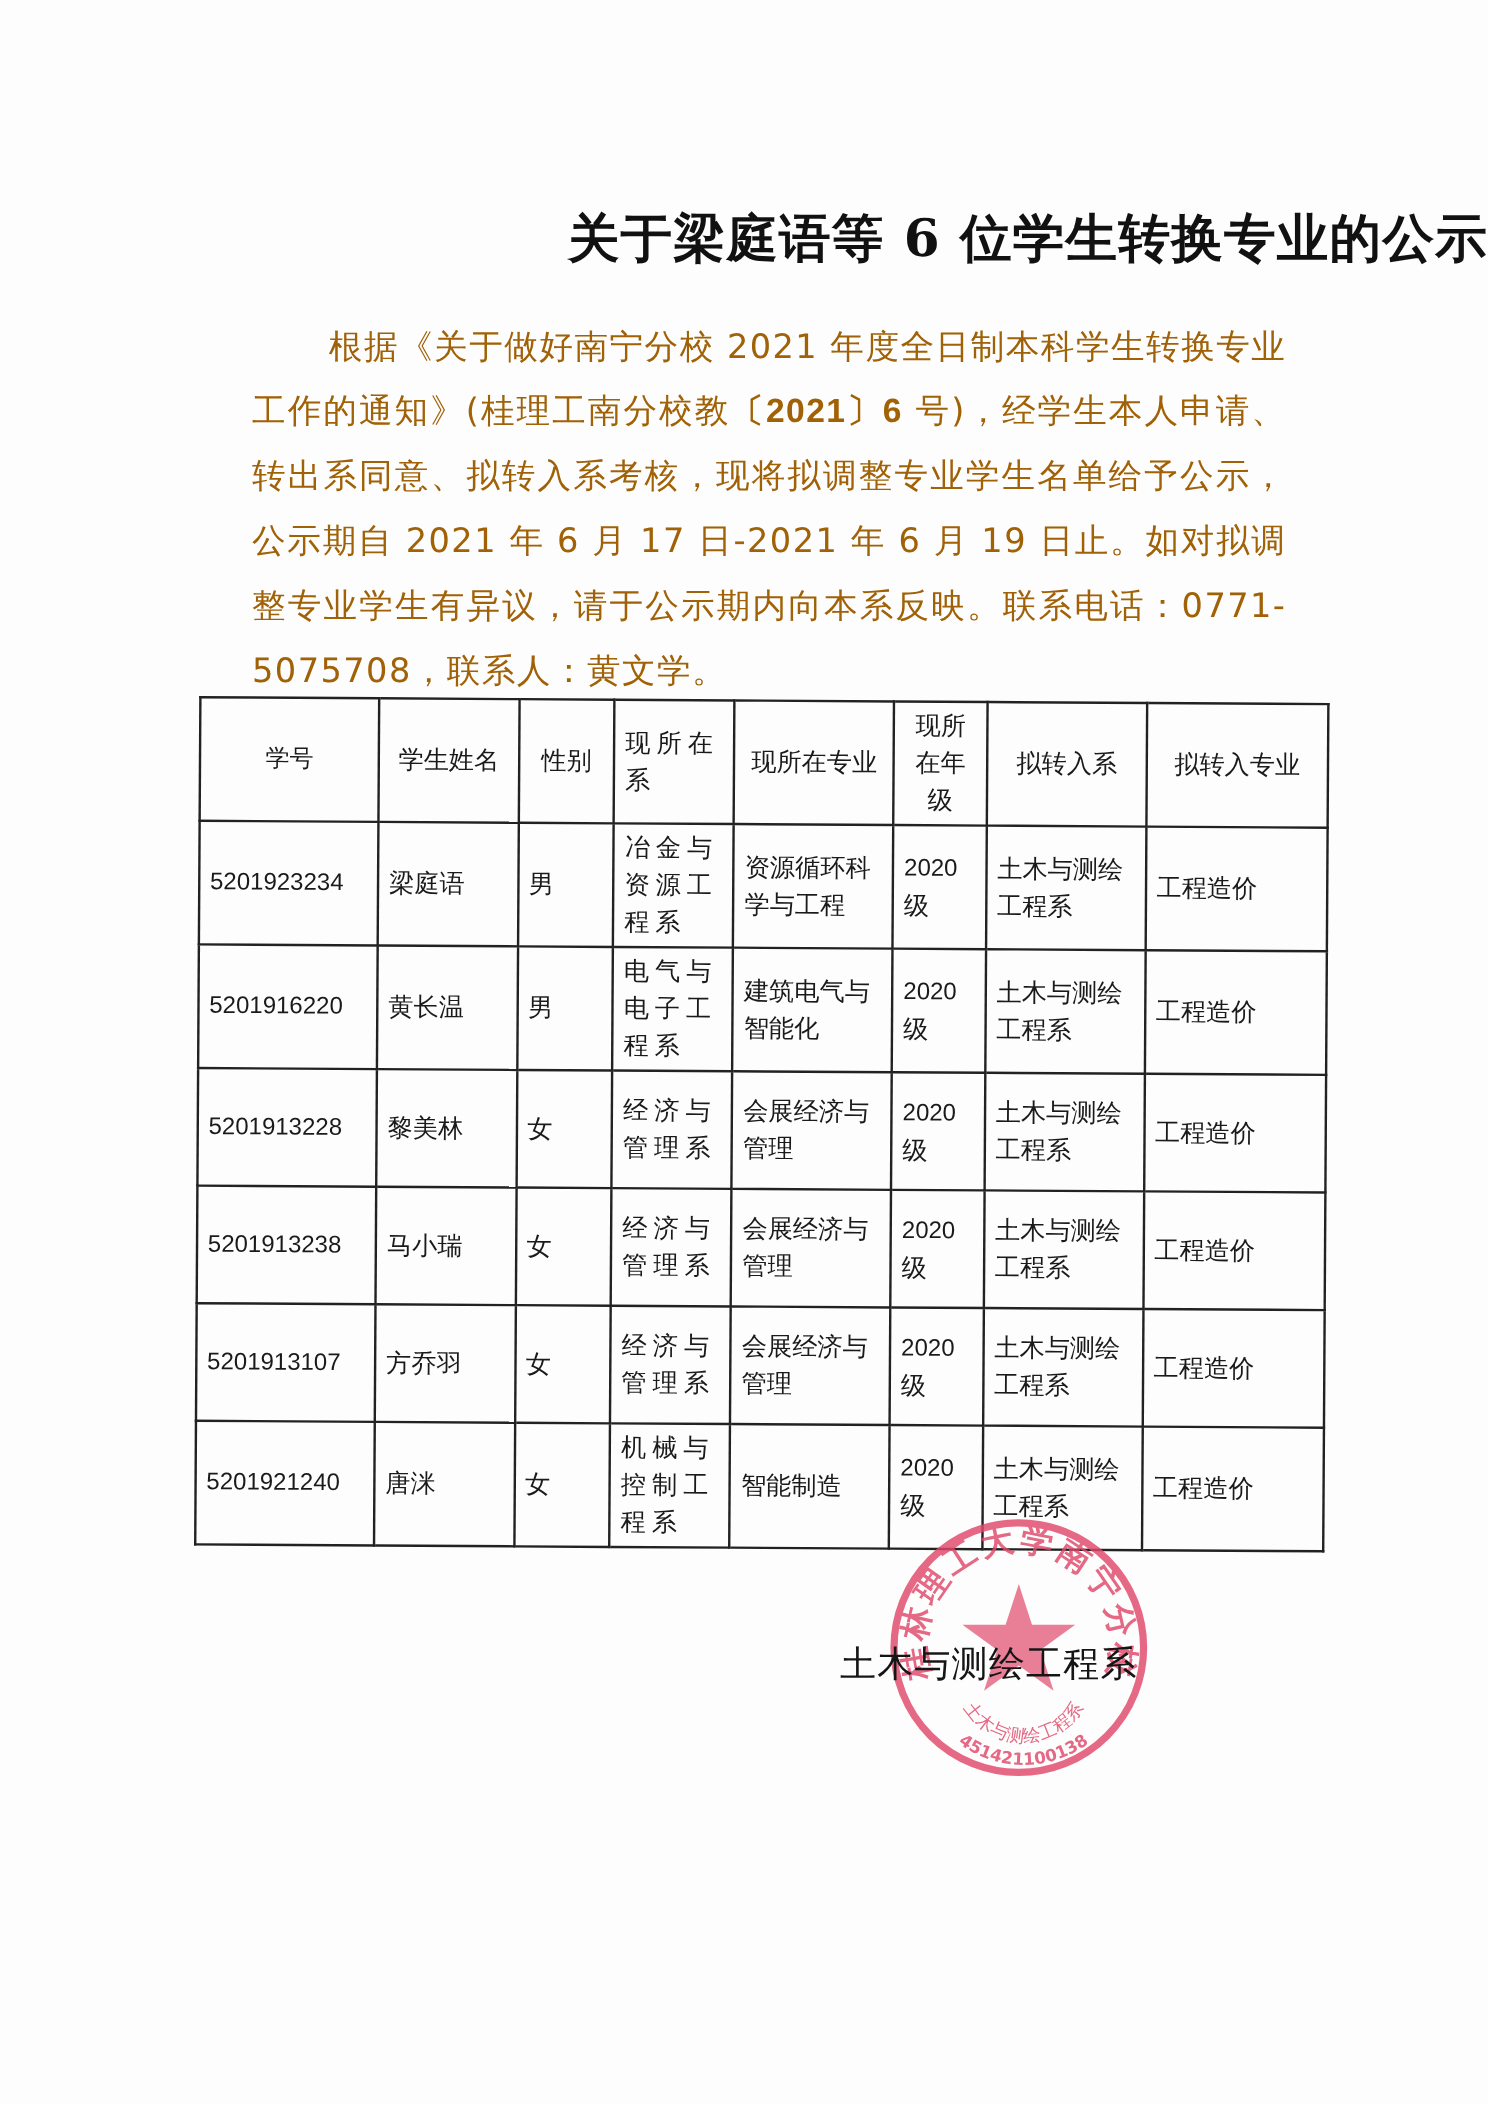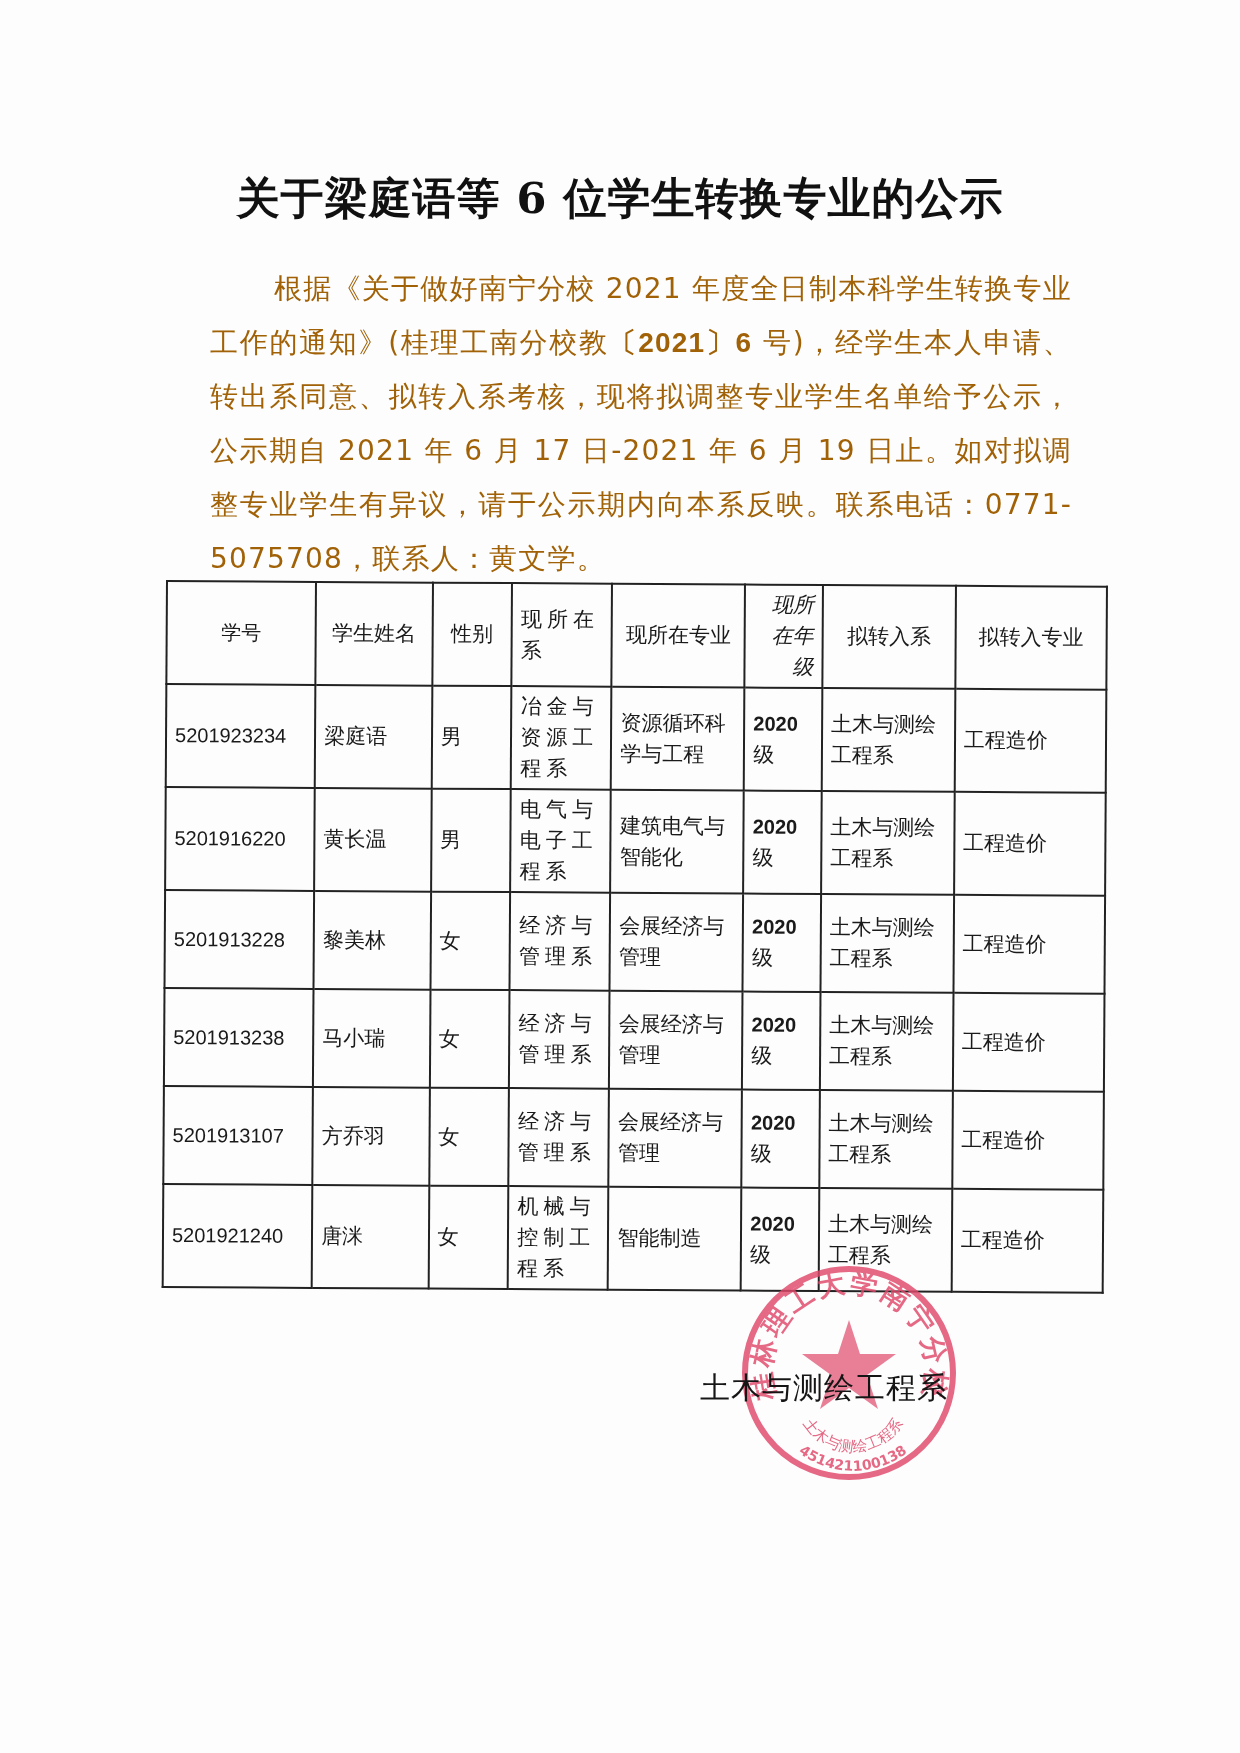--- a/index.html
+++ b/index.html
@@ -20,21 +20,21 @@
       left: 0; top: 0;
       width: 1240px;
       height: 1753px;
       background: #fdfdfd;
     }
     .title {
       position: absolute;
       left: 0;
       top: 170px;
       width: 1240px;
-      text-align: center;
+      text-align: right;
       font-family: "DejaVu Serif", "Liberation Serif", serif;
       font-size: 43px;
       font-weight: bold;
       letter-spacing: 1px;
       color: #111;
     }
     .body-text {
       position: absolute;
       left: 210px;
       top: 262px;
@@ -77,21 +77,21 @@
       height: 88px;
     }
     .c-id { width: 128px; font-family: "Liberation Sans", sans-serif; font-size: 20px; }
     .c-name { width: 96px; }
     .c-sex { width: 60px; }
     .c-dept { width: 80px; letter-spacing: 5px; }
     .c-major { width: 112px; margin-left: 16px; }
     .c-grade { width: 58px; }
     .c-tdept { width: 112px; border-radius: 23px; }
     .c-tmajor { width: 130px; }
-    .grade-num { font-family: "Liberation Sans", sans-serif; font-weight: bold; font-size: 20px; }
+    .grade-num { font-family: "Liberation Sans", sans-serif; font-weight: normal; font-size: 20px; }
 
     .signature {
       position: absolute;
       left: 700px;
       top: 1362px;
       width: 300px;
       font-family: "DejaVu Serif", "Liberation Serif", serif;
       font-size: 30px;
       line-height: 52px;
       color: #151515;
@@ -119,21 +119,21 @@
   <div class="body-text"><span>根据《关于做好南宁分校 2021 年度全日制本科学生转换专业工作的通知》(桂理工南分校教</span><span class="ref-num">〔2021〕6</span><span> 号)，经学生本人申请、转出系同意、拟转入系考核，现将拟调整专业学生名单给予公示，公示期自 2021 年 6 月 17 日-2021 年 6 月 19 日止。如对拟调整专业学生有异议，请于公示期内向本系反映。联系电话：0771-5075708，联系人：黄文学。</span></div>
 
   <table class="list">
     <thead>
       <tr>
         <th class="c-id">学号</th>
         <th class="c-name">学生姓名</th>
         <th class="c-sex">性别</th>
         <th class="c-dept" style="text-align:left;border-radius:26px;">现所在系</th>
         <th class="c-major">现所在专业</th>
-        <th class="c-grade" style="text-align:right;font-style:italic;">现所在年级</th>
+        <th class="c-grade" style="text-align:center;">现所在年级</th>
         <th class="c-tdept">拟转入系</th>
         <th class="c-tmajor">拟转入专业</th>
       </tr>
     </thead>
     <tbody>
       <tr>
         <td class="c-id">5201923234</td>
         <td class="c-name">梁庭语</td>
         <td class="c-sex">男</td>
         <td class="c-dept">冶金与资源工程系</td>

